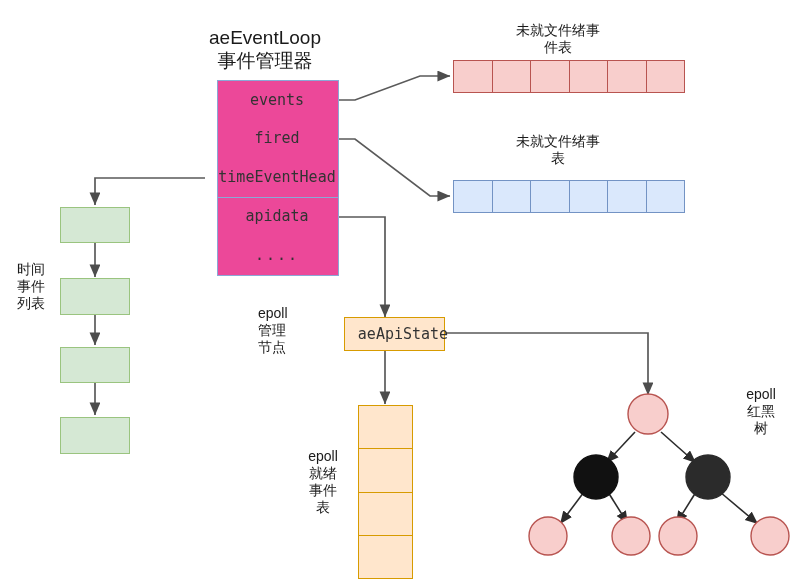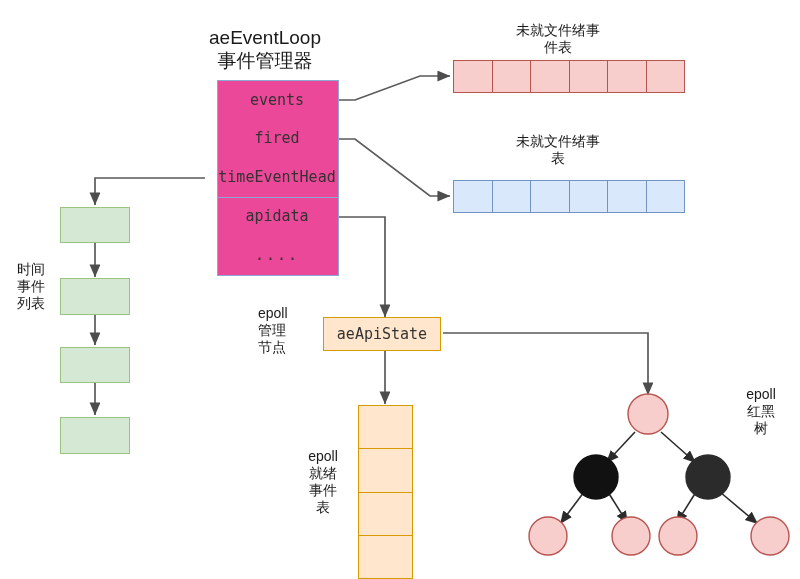--- a/index.html
+++ b/index.html
@@ -131,21 +131,21 @@
 事件
 列表</div>
   <div class="cell-green abs" style="left:60px;top:207px;width:70px;height:36px;"></div>
   <div class="cell-green abs" style="left:60px;top:278px;width:70px;height:37px;"></div>
   <div class="cell-green abs" style="left:60px;top:347px;width:70px;height:36px;"></div>
   <div class="cell-green abs" style="left:60px;top:417px;width:70px;height:37px;"></div>
 
   <div class="lbl" style="left:258px;top:305px;width:44px;text-align:left;">epoll
 管理
 节点</div>
-  <div class="cell-orange abs" style="left:323px;top:317px;width:118px;height:34px;">
+  <div class="cell-orange abs" style="left:344px;top:317px;width:101px;height:34px;">
     <span class="mono" style="width:116px;height:32px;">aeApiState</span>
   </div>
 
   <div class="lbl" style="left:300px;top:448px;width:46px;">epoll
 就绪
 事件
 表</div>
   <div class="abs" style="left:358px;top:405px;width:55px;height:174px;display:flex;flex-direction:column;">
     <div class="cell-orange" style="flex:1;"></div>
     <div class="cell-orange" style="flex:1;border-top:none;"></div>

